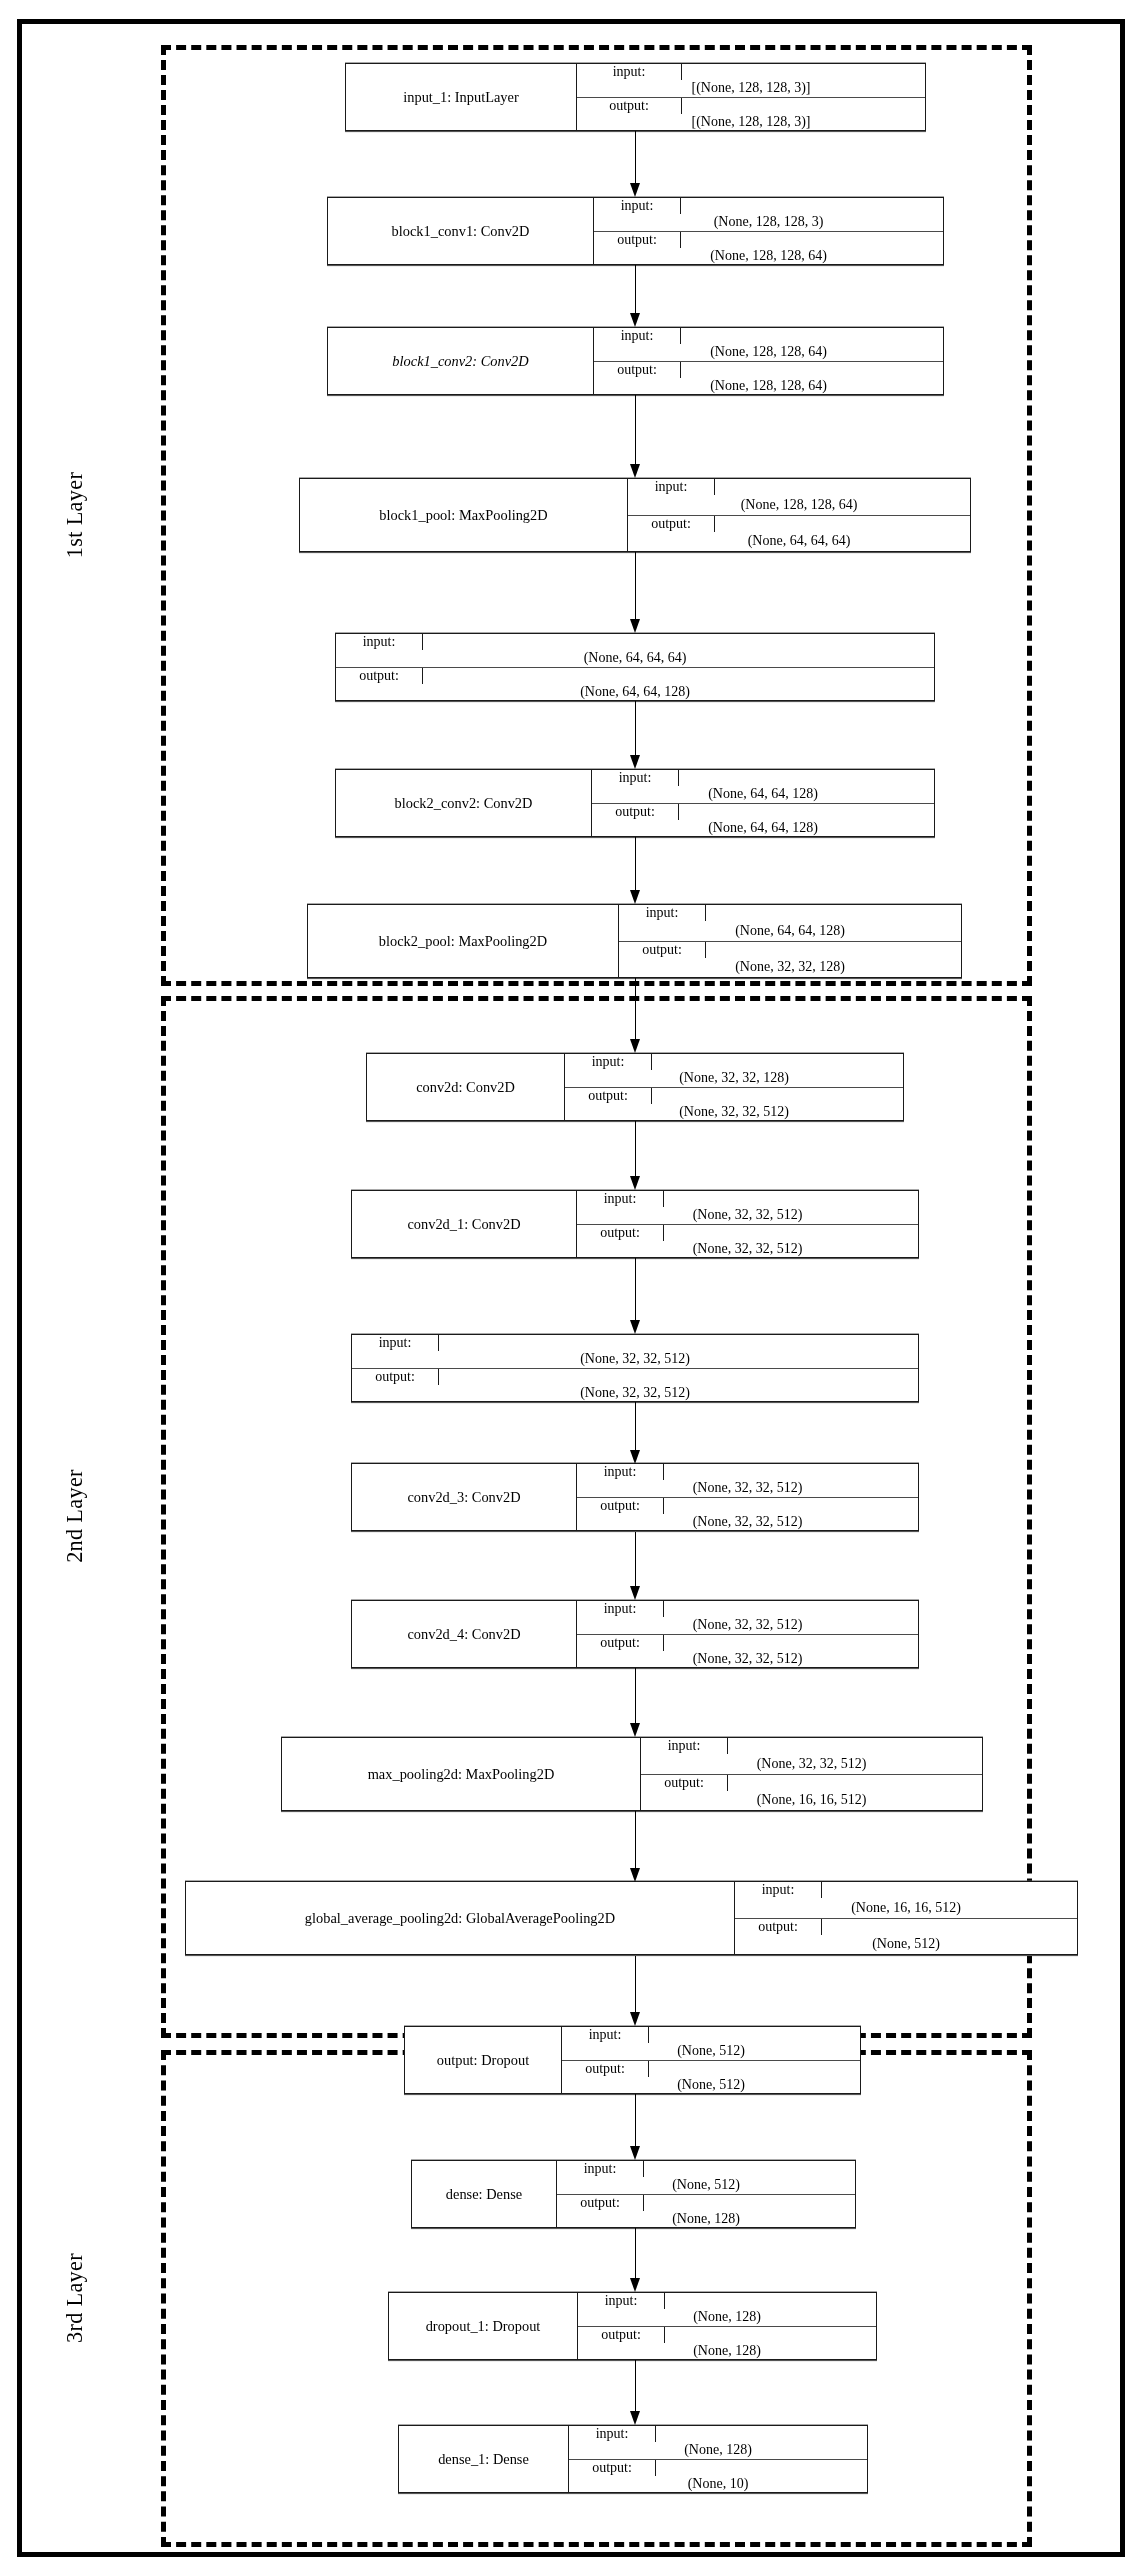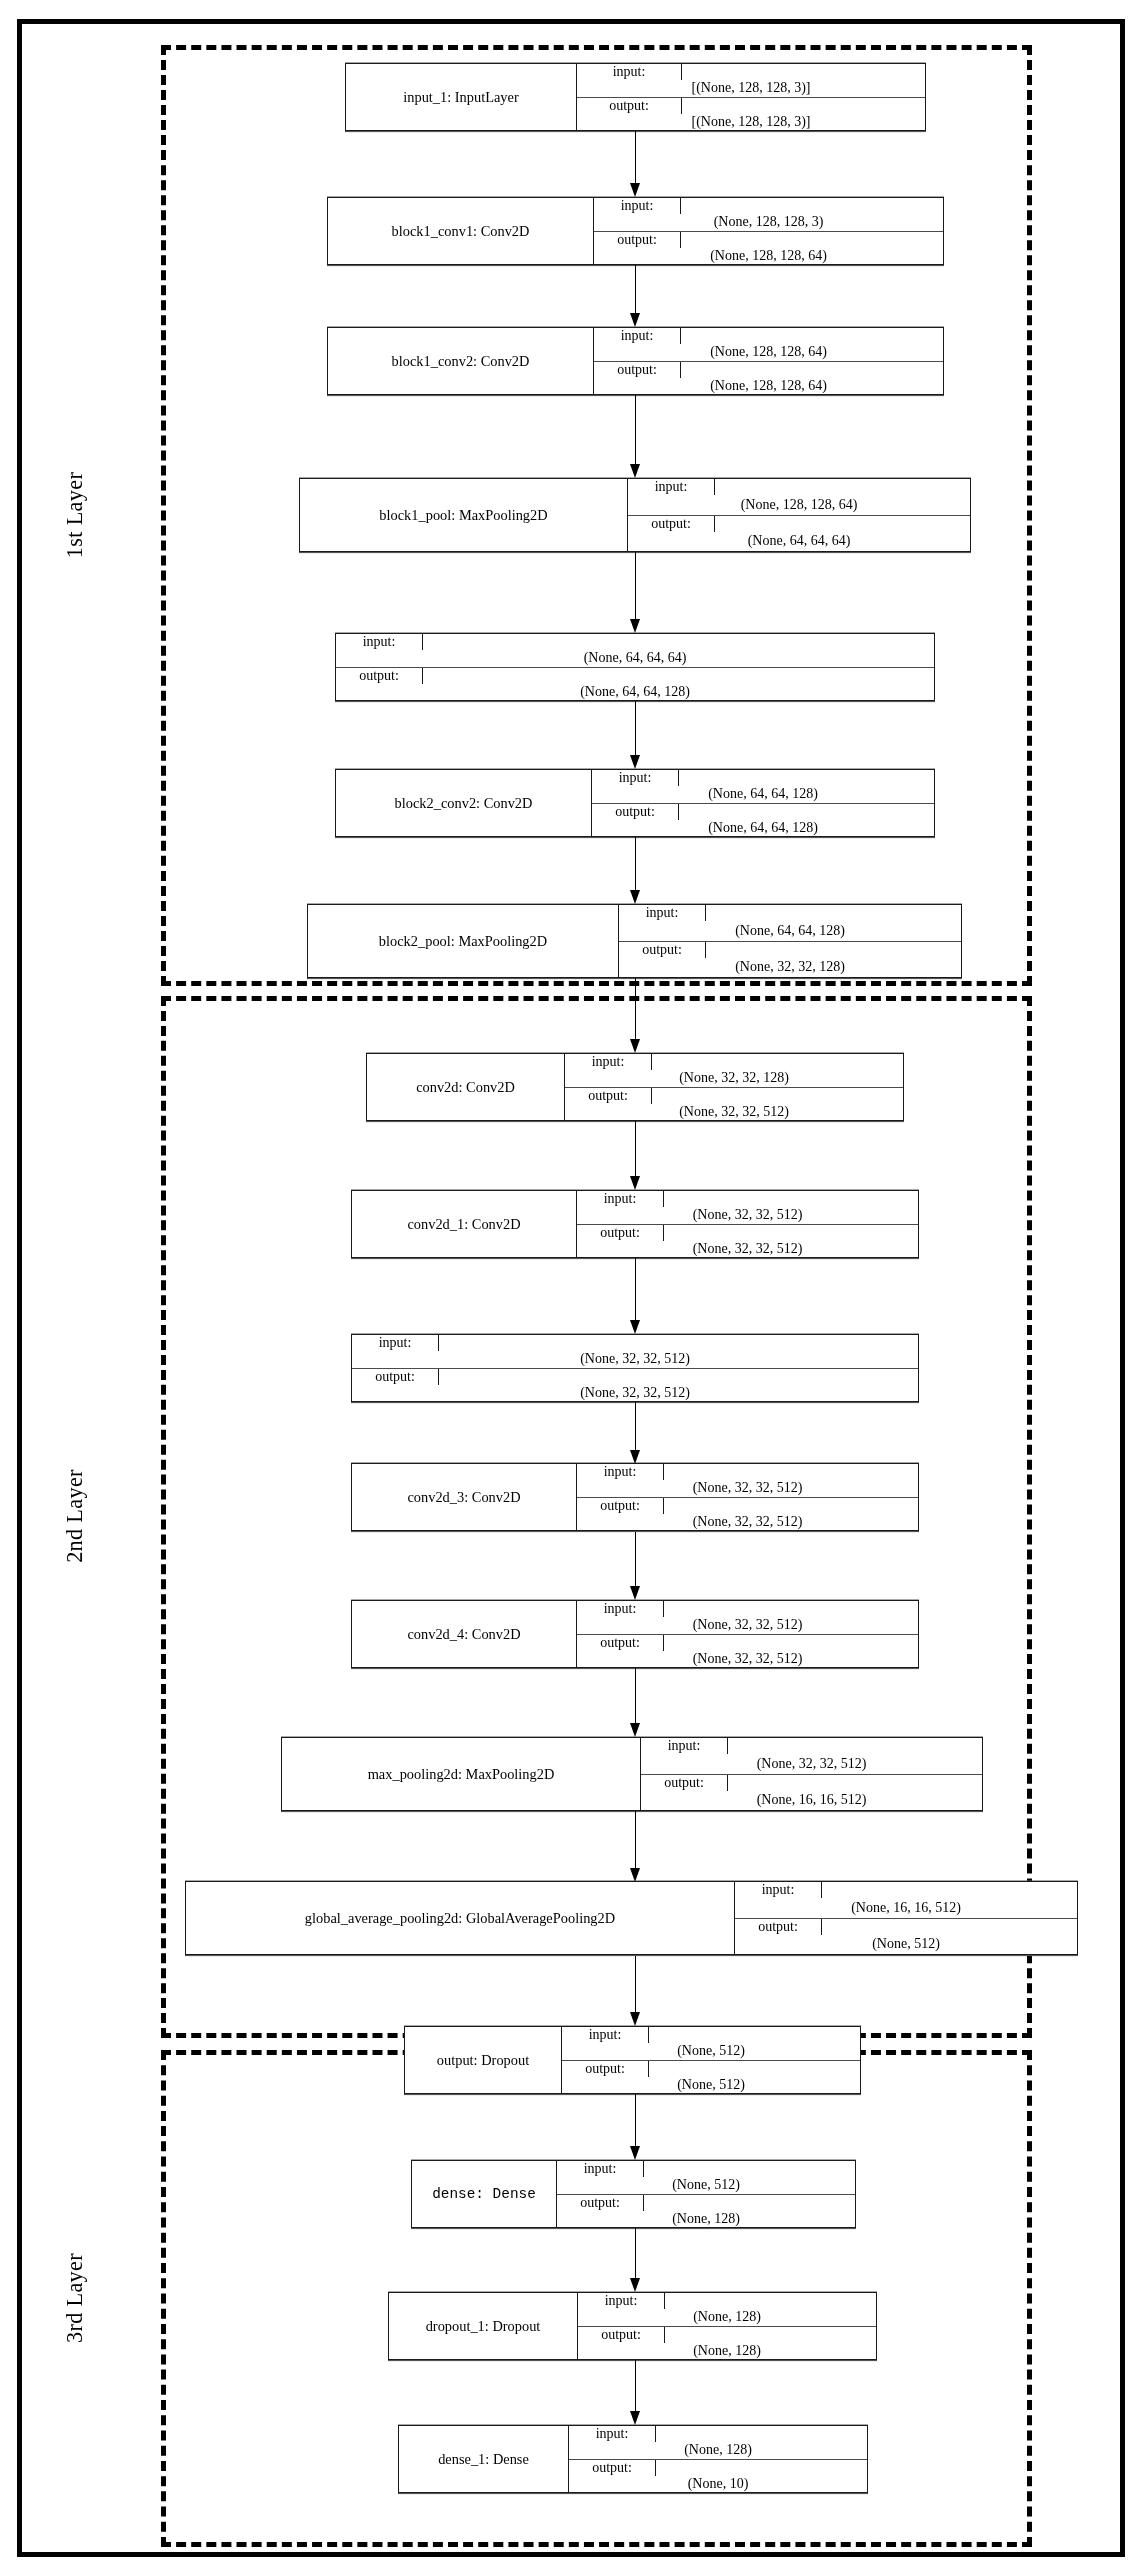--- a/index.html
+++ b/index.html
@@ -148,21 +148,21 @@
           <div class="io-key" style="width: 87px;">input:</div>
           <div class="io-val">(None, 128, 128, 3)</div>
         </div>
         <div class="io-row bottom">
           <div class="io-key" style="width: 87px;">output:</div>
           <div class="io-val">(None, 128, 128, 64)</div>
         </div>
       </div>
     </div>
     <div class="node" style="left: 327px; top: 327px; width: 617px; height: 68px;">
-      <div class="node-name" style="width: 266px;">block1_conv2: Conv2D</div>
+      <div class="node-name" style="width: 266px; font-style: italic;">block1_conv2: Conv2D</div>
       <div class="node-io">
         <div class="io-row top">
           <div class="io-key" style="width: 87px;">input:</div>
           <div class="io-val">(None, 128, 128, 64)</div>
         </div>
         <div class="io-row bottom">
           <div class="io-key" style="width: 87px;">output:</div>
           <div class="io-val">(None, 128, 128, 64)</div>
         </div>
       </div>
@@ -315,21 +315,21 @@
           <div class="io-key" style="width: 87px;">input:</div>
           <div class="io-val">(None, 512)</div>
         </div>
         <div class="io-row bottom">
           <div class="io-key" style="width: 87px;">output:</div>
           <div class="io-val">(None, 512)</div>
         </div>
       </div>
     </div>
     <div class="node" style="left: 411px; top: 2160px; width: 445px; height: 68px;">
-      <div class="node-name" style="width: 145px; font-family: Liberation Mono, monospace;">dense: Dense</div>
+      <div class="node-name" style="width: 145px;">dense: Dense</div>
       <div class="node-io">
         <div class="io-row top">
           <div class="io-key" style="width: 87px;">input:</div>
           <div class="io-val">(None, 512)</div>
         </div>
         <div class="io-row bottom">
           <div class="io-key" style="width: 87px;">output:</div>
           <div class="io-val">(None, 128)</div>
         </div>
       </div>

